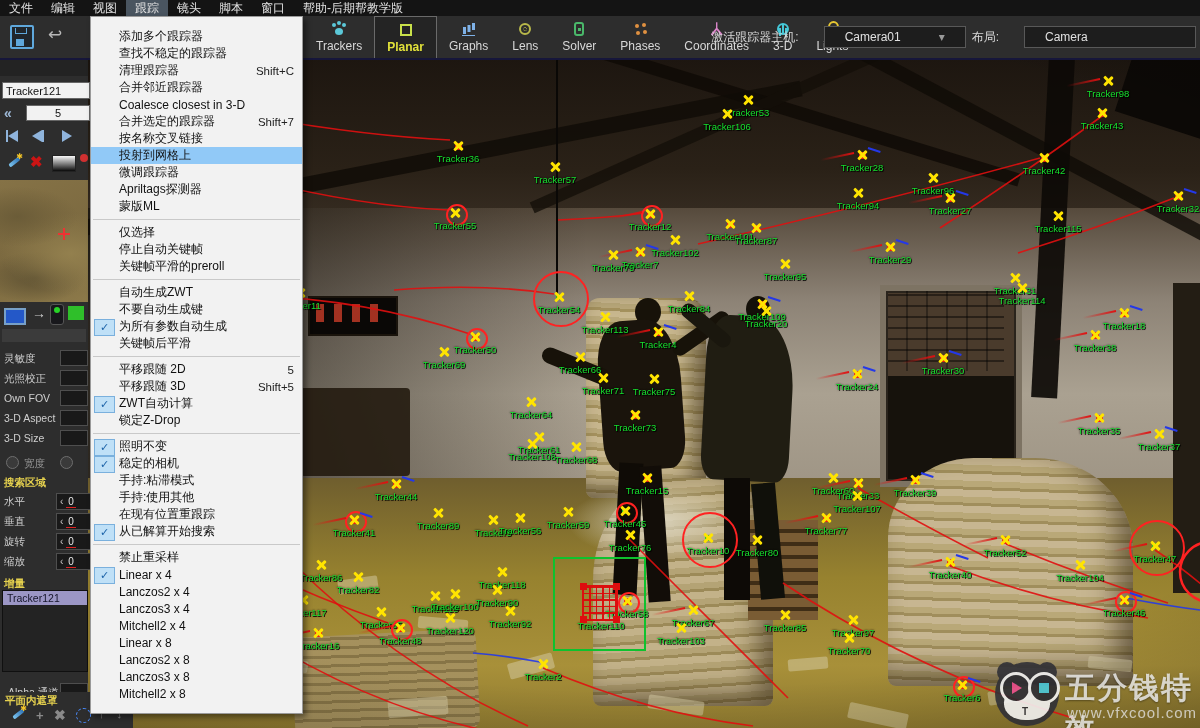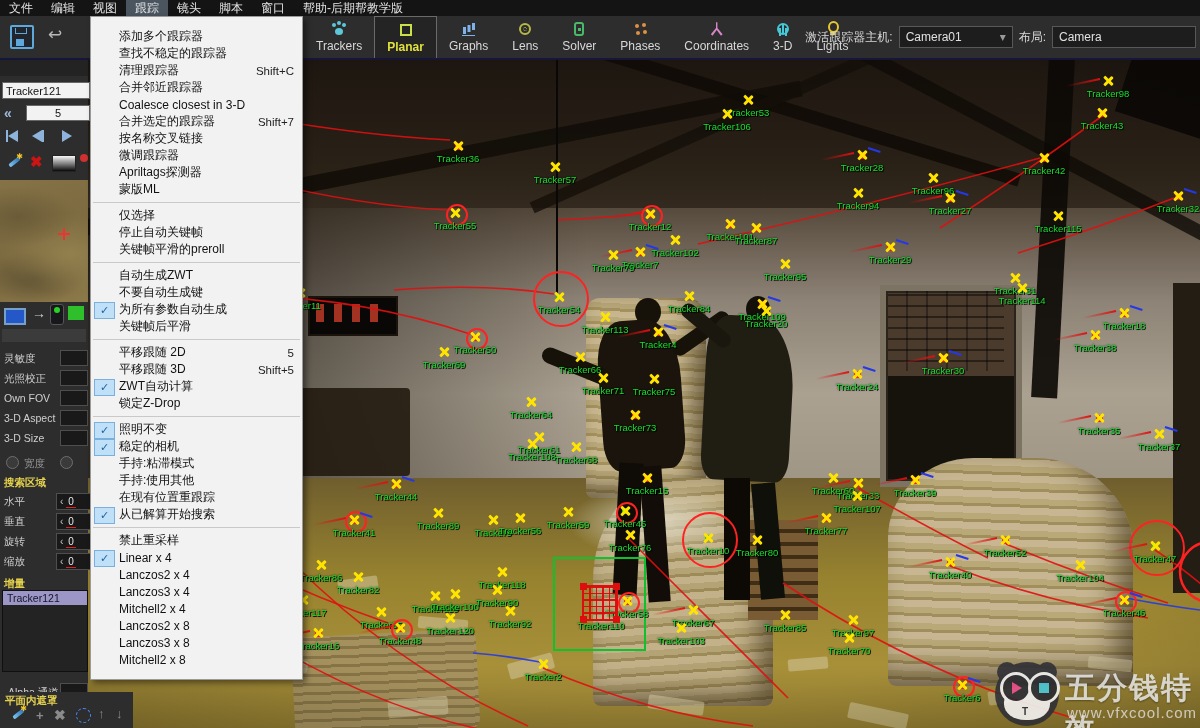--- a/index.html
+++ b/index.html
@@ -40,21 +40,21 @@
       box-shadow:7px -1px 0 currentColor,1px 7px 0 currentColor,8px 6px 0 currentColor;}
   .ic-coord::before{content:"";position:absolute;inset:1px;background:currentColor;
       clip-path:polygon(45% 42%,8% 88%,20% 98%,50% 58%,80% 98%,92% 88%,55% 42%,55% 2%,45% 2%);}
   .ic-wheel::before{content:"";position:absolute;inset:2px;border:2px solid currentColor;border-radius:50%;}
   .ic-wheel::after{content:"";position:absolute;left:7px;top:4px;width:2px;height:8px;background:currentColor;
       box-shadow:-3px 3px 0 currentColor,3px 3px 0 currentColor;}
   .ic-bulb::before{content:"";position:absolute;left:4px;top:0;width:7px;height:8px;border-radius:50%;border:2px solid currentColor;}
   .ic-bulb::after{content:"";position:absolute;left:6.5px;top:11px;width:4px;height:3px;background:currentColor;}
   .tb-right{position:absolute;right:4px;top:0;height:42px;display:flex;align-items:center;gap:6px;color:#d8d8d8;font-size:12px;}
   .tb-select,.tb-input{height:20px;background:#1d1d1d;border:1px solid #585858;color:#e0e0e0;font-size:12px;
-      display:flex;align-items:center;padding:0 6px;}
+      display:flex;align-items:center;padding:0 20px;margin-left:19px;}
   .tb-select{width:100px;justify-content:space-between;}
   .tb-input{width:130px;}
   
   .panel{position:absolute;left:0;top:76px;width:88px;height:675px;background:#2d2d2d;z-index:20;color:#cfcfcf;font-size:10.5px;}
   .p-abs{position:absolute;}
   .field-white{background:#f2f2f2;color:#111;border:1px solid #666;font-size:11px;display:flex;align-items:center;padding:0 3px;}
   .field-dark{background:#191919;border:1px solid #4e4e4e;}
   .ylab{color:#e3cf4e;font-weight:bold;}
   .tri-r{width:0;height:0;border-top:6px solid transparent;border-bottom:6px solid transparent;border-left:10px solid #8fb4dc;}
   .tri-l{width:0;height:0;border-top:6px solid transparent;border-bottom:6px solid transparent;border-right:10px solid #8fb4dc;}
@@ -848,20 +848,23 @@
       <div class="crow">
         <div class="lbl">Coalesce closest in 3-D</div>
       </div>
       <div class="crow">
         <div class="lbl">合并选定的跟踪器</div>
         <div class="short">Shift+7</div>
       </div>
       <div class="crow">
         <div class="lbl">按名称交叉链接</div>
       </div>
+      <div class="crow hl">
+        <div class="lbl">投射到网格上</div>
+      </div>
       <div class="crow">
         <div class="lbl">微调跟踪器</div>
       </div>
       <div class="crow">
         <div class="lbl">Apriltags探测器</div>
       </div>
       <div class="crow">
         <div class="lbl">蒙版ML</div>
       </div>
       <div class="csep"></div>
@@ -937,20 +940,23 @@
       <div class="crow">
         <div class="lbl">Lanczos2 x 4</div>
       </div>
       <div class="crow">
         <div class="lbl">Lanczos3 x 4</div>
       </div>
       <div class="crow">
         <div class="lbl">Mitchell2 x 4</div>
       </div>
       <div class="crow">
+        <div class="lbl">Linear x 8</div>
+      </div>
+      <div class="crow">
         <div class="lbl">Lanczos2 x 8</div>
       </div>
       <div class="crow">
         <div class="lbl">Lanczos3 x 8</div>
       </div>
       <div class="crow">
         <div class="lbl">Mitchell2 x 8</div>
       </div>
     </div>
 

